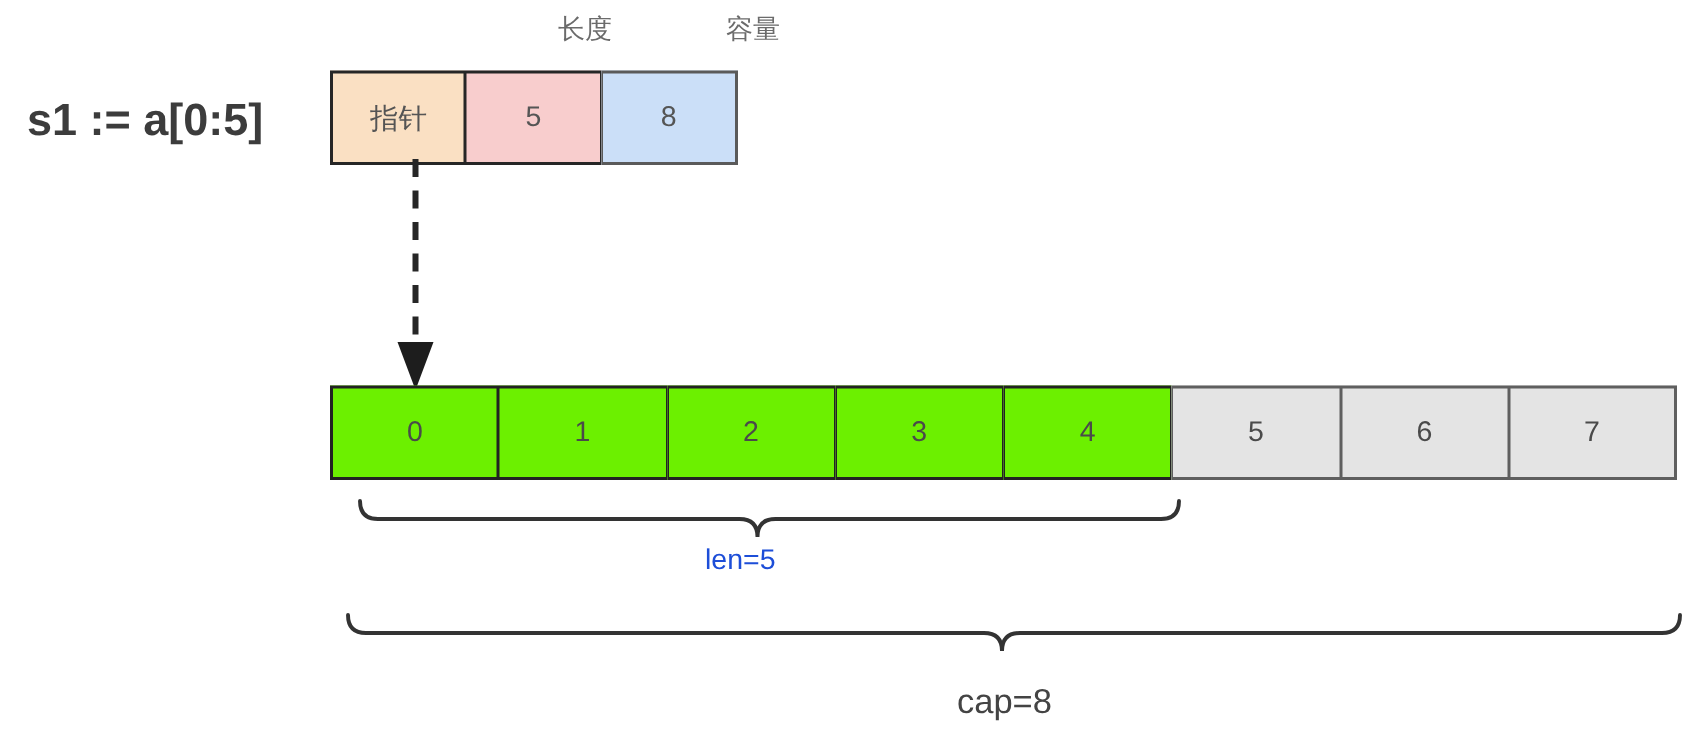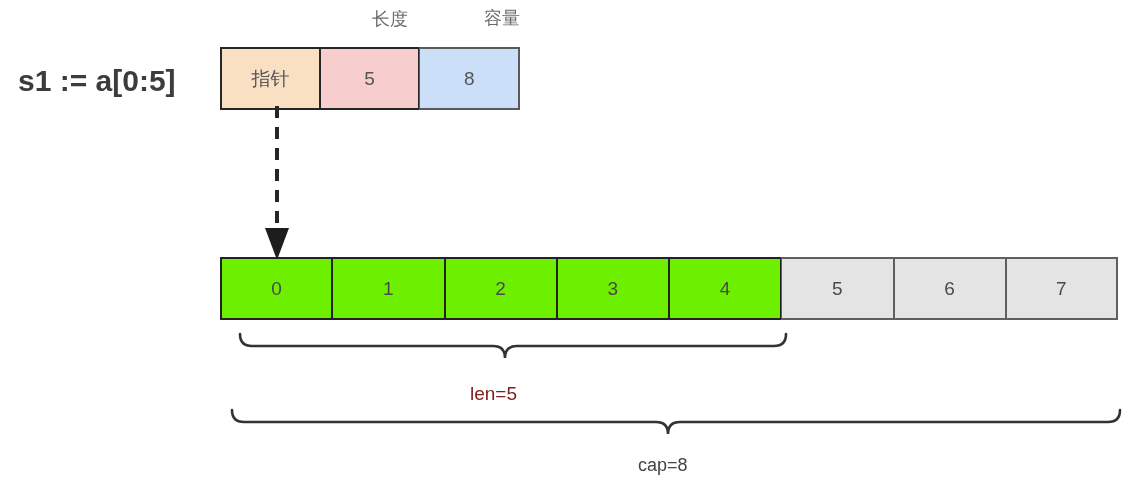--- a/index.html
+++ b/index.html
@@ -46,29 +46,28 @@
     left: 372px;
     top: 10px;
     font-size: 18px;
     color: #6b6b6b;
   }
   #caption-cap {
     left: 484px;
     top: 10px;
     font-size: 18px;
     color: #6b6b6b;
-    font-family: Liberation Mono, monospace;
   }
 
   
   #slice-header {
     position: absolute;
     left: 220px;
     top: 47px;
-    width: 300px;
+    width: 272px;
     height: 63px;
     display: flex;
     box-sizing: border-box;
   }
   #slice-header .field {
     box-sizing: border-box;
     display: flex;
     align-items: center;
     justify-content: center;
     font-size: 19px;
@@ -146,28 +145,28 @@
 
   
   .brace {
     position: absolute;
   }
   #brace-len { left: 236px; top: 332px; }
   #brace-cap { left: 228px; top: 408px; }
 
   #brace-len-label {
     left: 470px;
-    top: 384px;
-    font-size: 19px;
-    color: #7f1d1d;
+    top: 364px;
+    font-size: 19px;
+    color: #1d4ed8;
   }
   #brace-cap-label {
     left: 638px;
     top: 456px;
-    font-size: 18px;
+    font-size: 23px;
     color: #444444;
   }
 </style>
 </head>
 <body>
 
 <div id="canvas">
 
   <div class="lbl lbl-strong" id="slice-label">s1 := a[0:5]</div>
 

